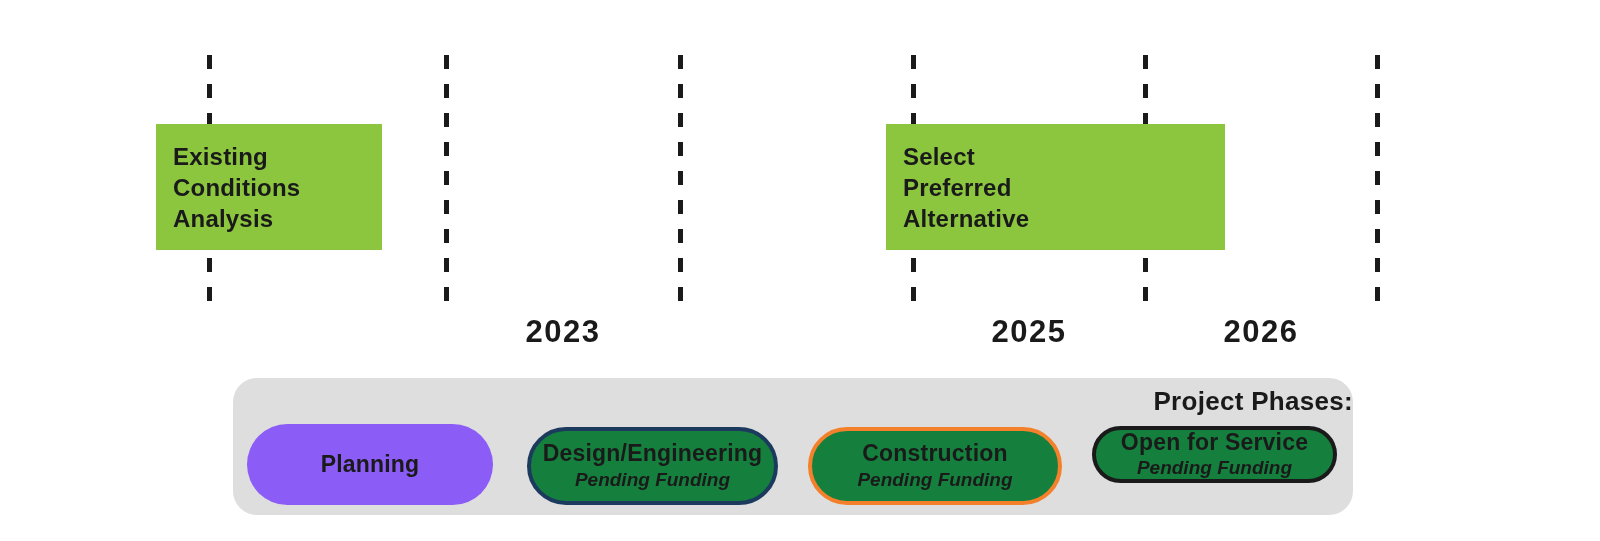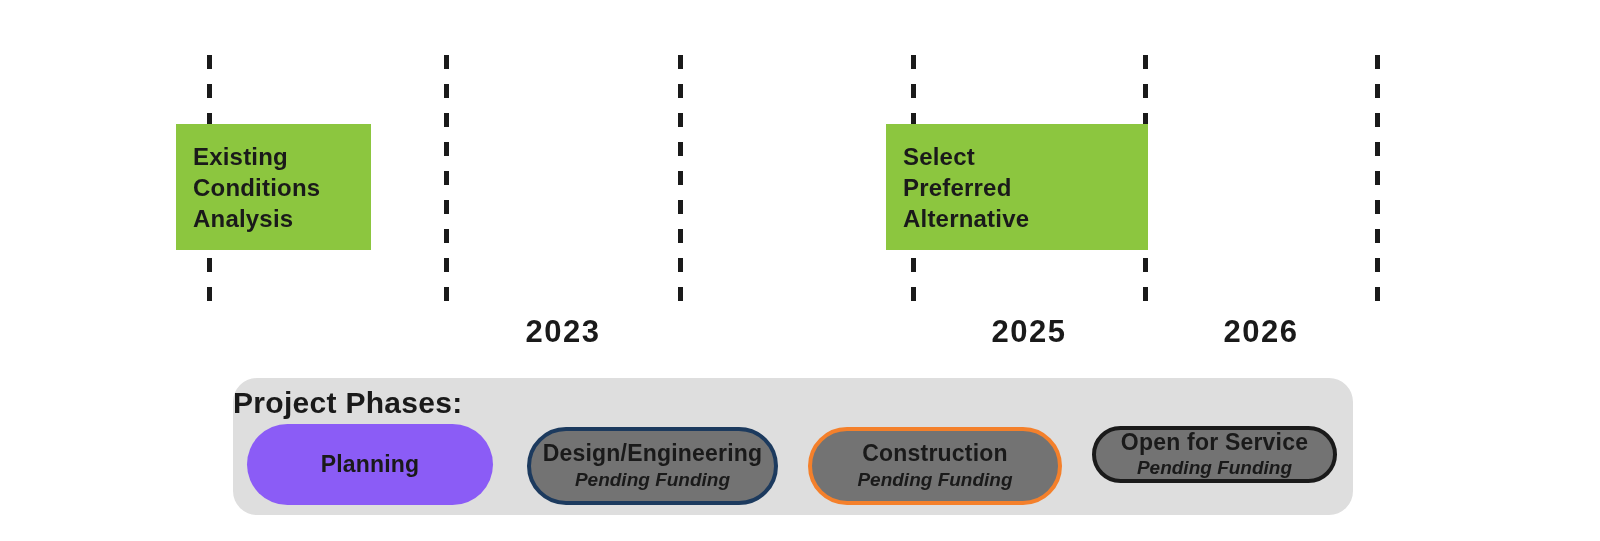--- a/index.html
+++ b/index.html
@@ -12,41 +12,41 @@
     position:absolute;top:55px;width:5px;height:248px;z-index:1;
     background:repeating-linear-gradient(to bottom,#1a1a1a 0 14px,transparent 14px 29px);
   }
   .g1{left:207px}.g2{left:444px}.g3{left:678px}.g4{left:911px}.g5{left:1143px}.g6{left:1375px}
   
   .bar{
     position:absolute;top:124px;height:126px;background:#8CC63F;z-index:2;
     display:flex;align-items:center;box-sizing:border-box;padding-left:17px;
   }
   .bar .bar-label{white-space:pre-line;font-size:24px;line-height:31px;font-weight:600;letter-spacing:.2px;}
-  .bar1{left:176px;width:195px}
+  .bar1{left:156px;width:226px}
   .bar2{left:371px;width:510px}
-  .bar3{left:886px;width:262px}
+  .bar3{left:886px;width:339px}
   
   .year{
     position:absolute;top:314px;width:200px;text-align:center;
     font-size:31px;font-weight:700;letter-spacing:1.5px;
   }
   .y0{left:227px}.y1{left:463px}.y2{left:697px}.y3{left:929px}.y4{left:1161px}
   
   .legend{
     position:absolute;left:233px;top:378px;width:1120px;height:137px;
     background:#DEDEDE;border-radius:24px;z-index:3;
   }
   .legend-title{
-    position:absolute;top:8px;left:0;width:100%;text-align:left;
-    font-size:30px;font-weight:600;letter-spacing:.3px;
+    position:absolute;top:8px;left:0;width:100%;text-align:right;
+    font-size:26px;font-weight:600;letter-spacing:.3px;
   }
   .pill{
     position:absolute;display:flex;flex-direction:column;align-items:center;justify-content:center;
-    border-radius:42px;box-sizing:border-box;background:#737373;text-align:center;line-height:1.1;
+    border-radius:42px;box-sizing:border-box;background:#15803d;text-align:center;line-height:1.1;
   }
   .pill-label{font-size:23px;font-weight:600;letter-spacing:.2px;}
   .pill-sub{font-size:19px;font-weight:600;font-style:italic;margin-top:3px;}
   .pill-planning{left:14px;top:46px;width:246px;height:81px;background:#8b5cf6;}
   .pill-design{left:294px;top:49px;width:251px;height:78px;border:4px solid #1C3A5E;}
   .pill-construction{left:575px;top:49px;width:254px;height:78px;border:4px solid #F4802B;}
   .pill-open{left:859px;top:48px;width:245px;height:57px;border:4px solid #1A1A1A;}
 </style>
 </head>
 <body>

